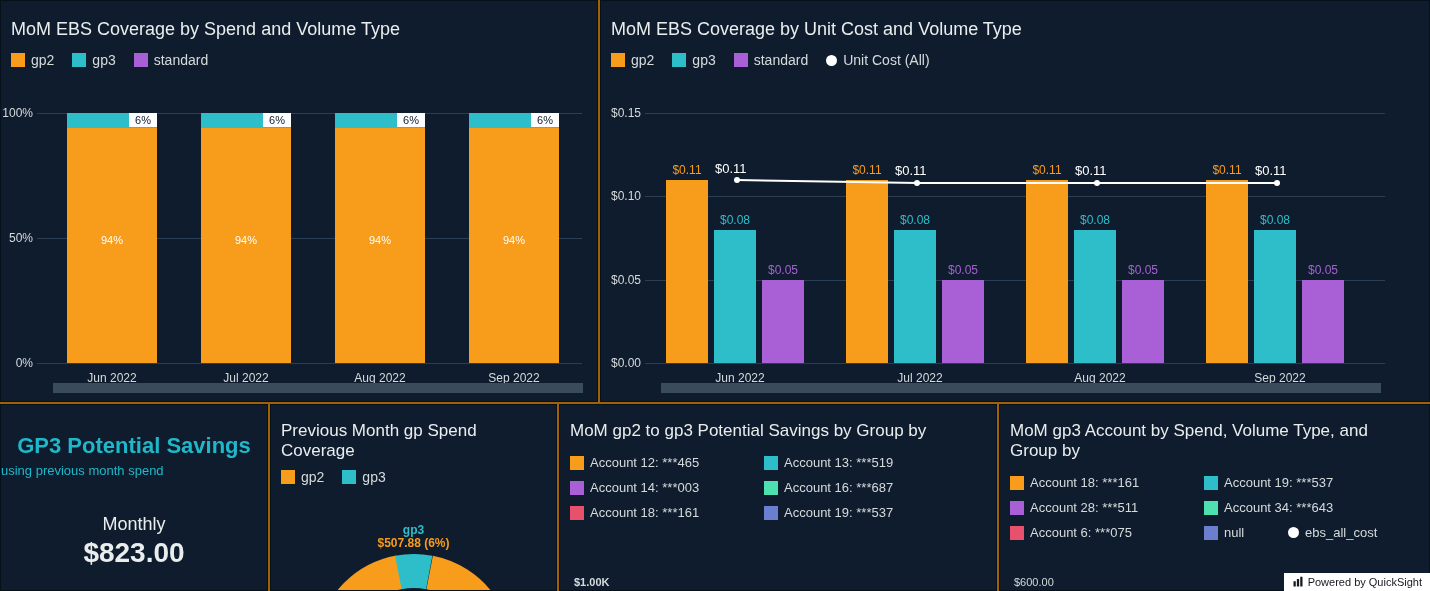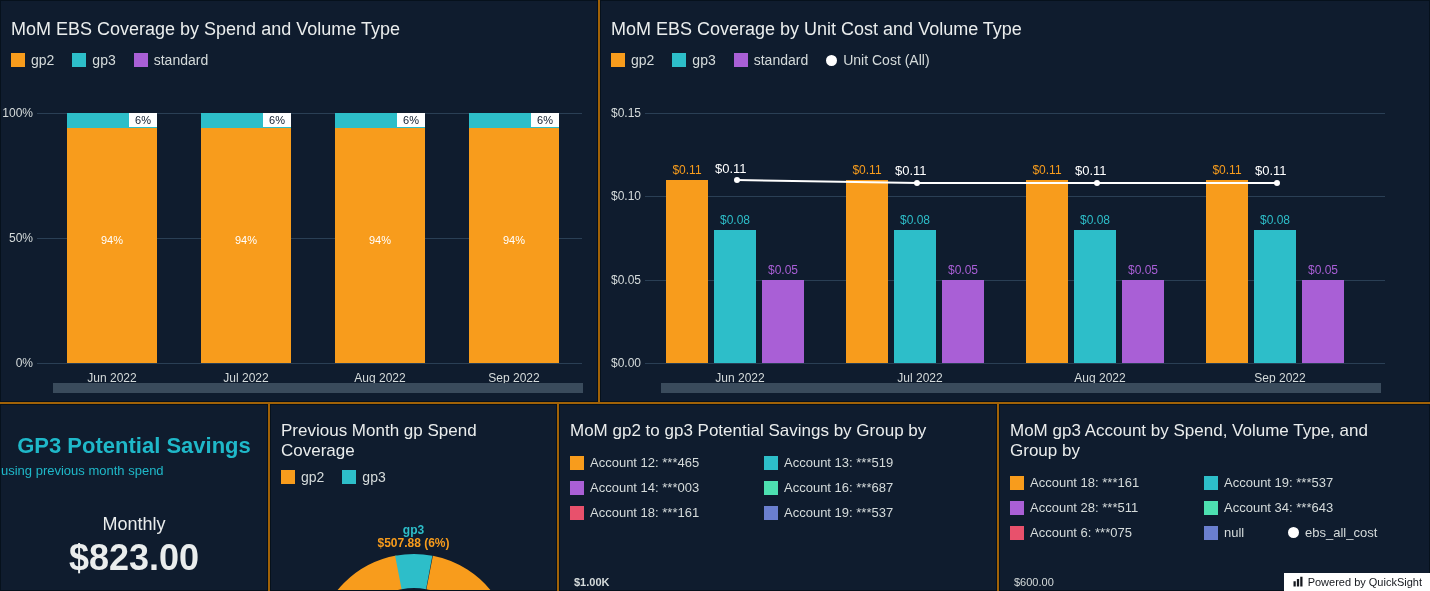--- a/index.html
+++ b/index.html
@@ -36,21 +36,21 @@
   .c2-group { position:absolute; bottom:0; width:160px; }
   .c2-bar { position:absolute; bottom:0; width:42px; }
   .c2-val { position:absolute; width:60px; text-align:center; font-size:12px; transform:translateX(-9px);}
   .c2-line { stroke:#fff; stroke-width:2; fill:none; }
   .c2-xlab { position:absolute; top:258px; font-size:12px; text-align:center; width:160px; }
 
   
   .savings-title { color:#1fb8c9; font-size:22px; font-weight:700; text-align:center; padding-top:28px;}
   .savings-sub { color:#1fb8c9; font-size:13px; text-align:left; margin-top:4px;}
   .savings-monthly-lbl { color:#eaeded; font-size:18px; text-align:center; margin-top:36px;}
-  .savings-monthly-val { color:#eaeded; font-size:36px; font-weight:700; text-align:center; margin-top:2px;}
+  .savings-monthly-val { color:#eaeded; font-size:28px; font-weight:700; text-align:center; margin-top:2px;}
 
   .donut-wrap { position:absolute; left:50%; top:118px; transform:translateX(-50%); width:220px; height:220px; overflow:hidden;}
   .donut-lbl1 { position:absolute; top:0px; width:100%; text-align:center; color:#2dbec9; font-size:12px; font-weight:700;}
   .donut-lbl2 { position:absolute; top:13px; width:100%; text-align:center; color:#f89c1c; font-size:12px; font-weight:700;}
 
   .small-legend { display:flex; flex-wrap:wrap; column-gap:24px; row-gap:10px; padding:6px 10px 4px 10px; font-size:13px;}
   .small-legend .legend-item { width:170px; }
 
   .axis-small { position:absolute; font-size:11px; color:#d5dbdb; }
 

